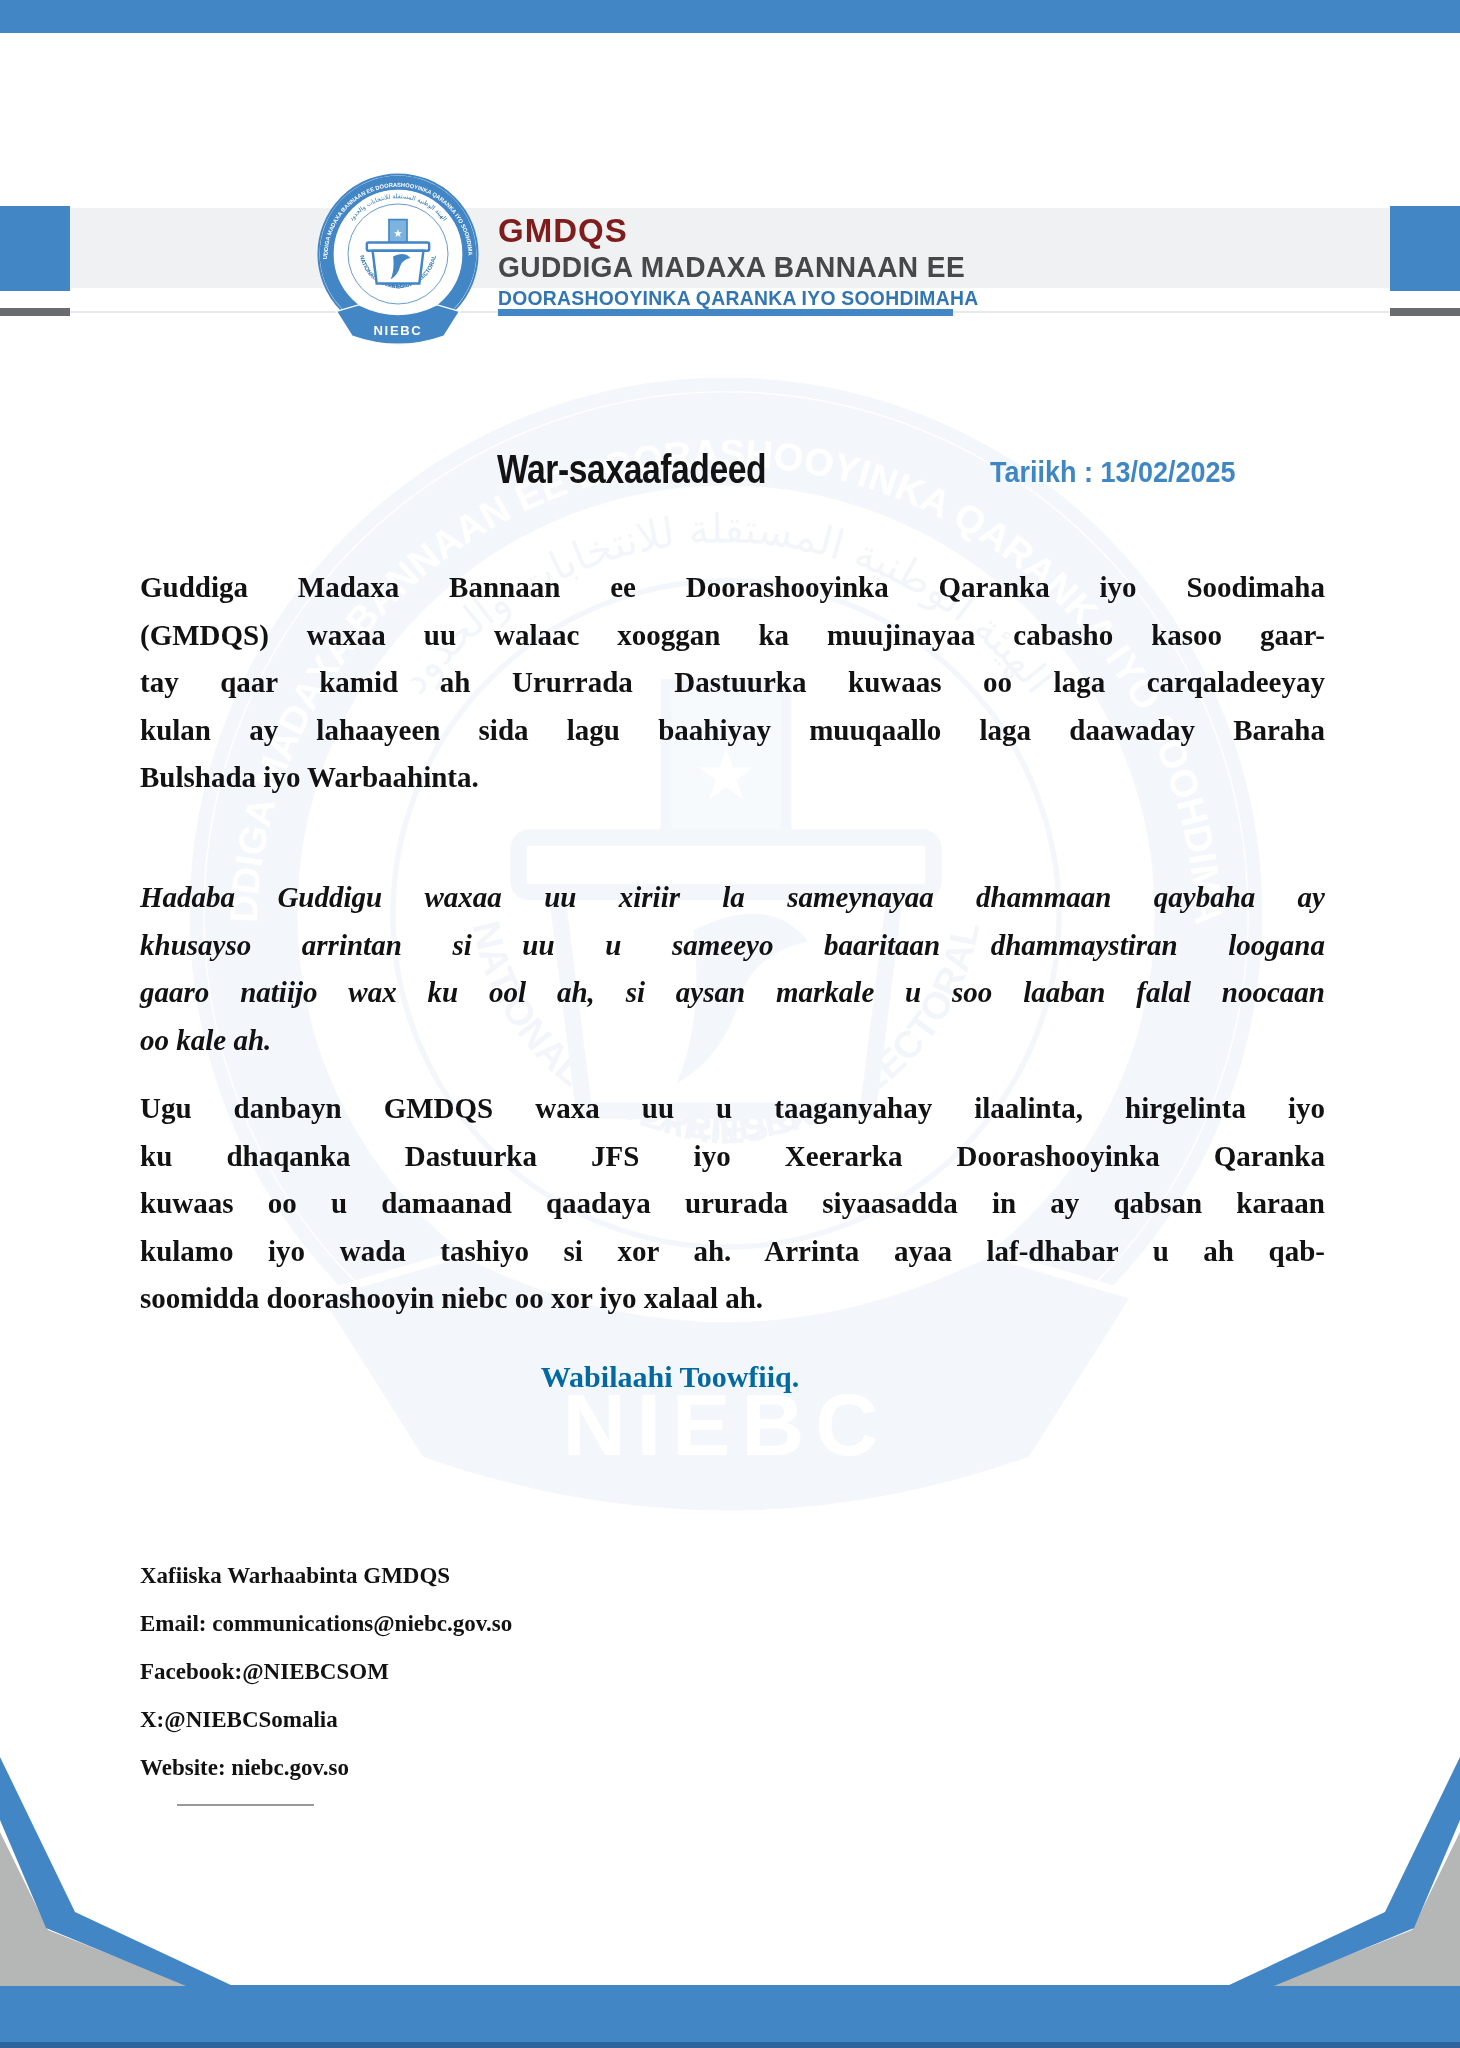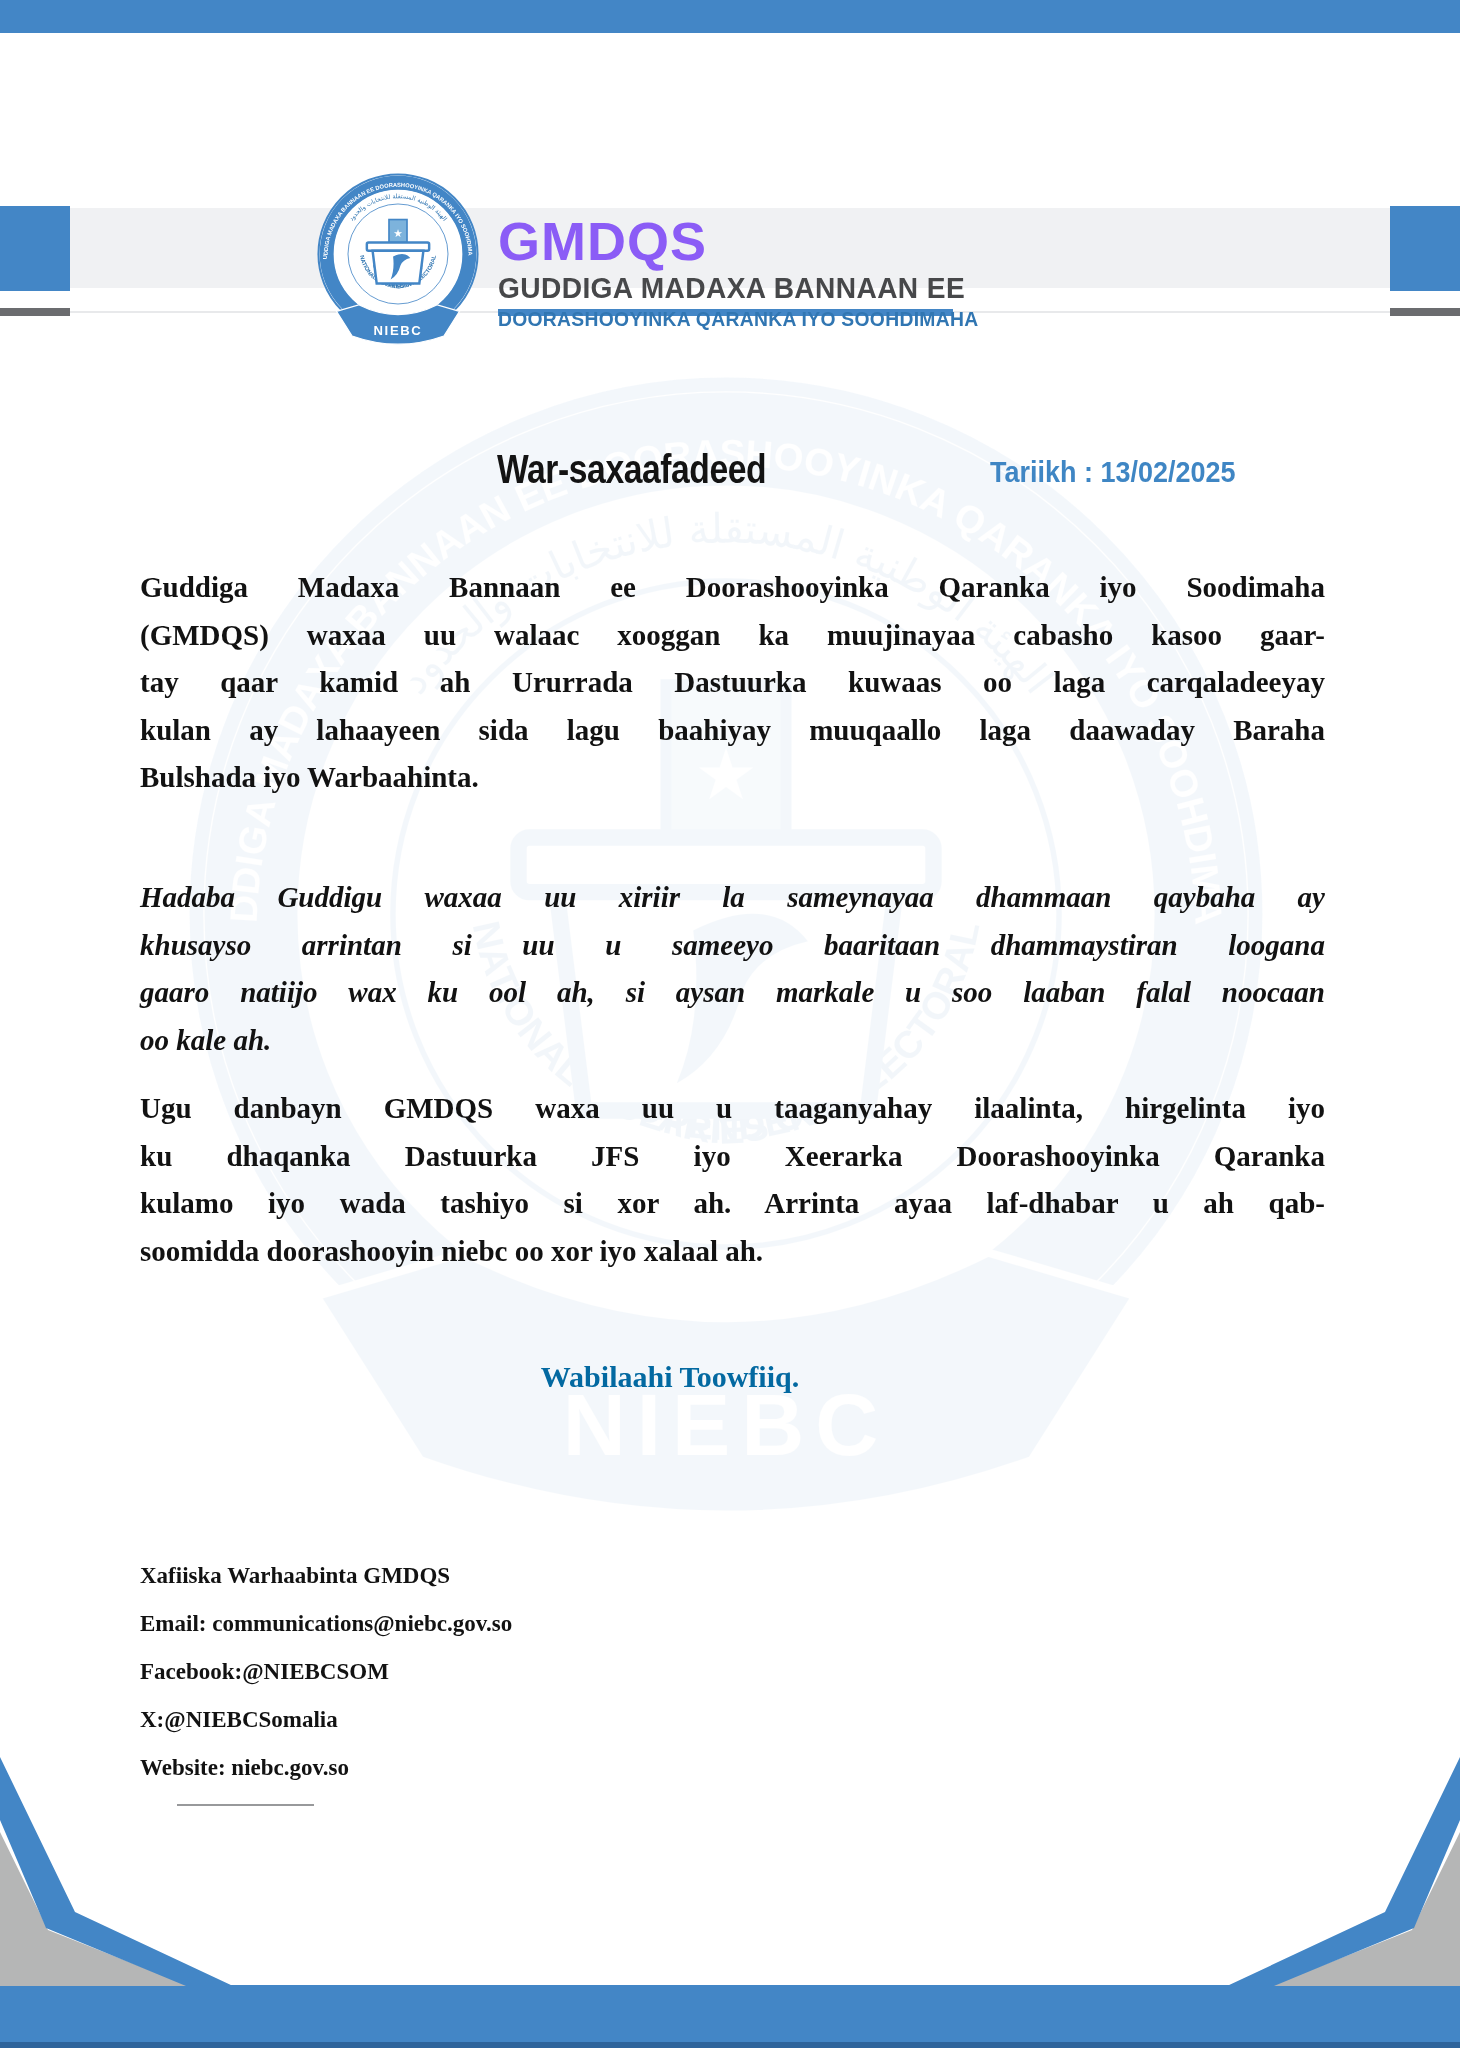--- a/index.html
+++ b/index.html
@@ -10,21 +10,21 @@
   
   .hdr-grayband{position:absolute;left:0;top:208px;width:1460px;height:80px;background:#f0f1f3;}
   .hdr-blue-left{position:absolute;left:0;top:206px;width:70px;height:85px;background:#4386c6;}
   .hdr-blue-right{position:absolute;right:0;top:206px;width:70px;height:85px;background:#4386c6;}
   .hdr-thinline{position:absolute;left:0;top:311px;width:1460px;height:2px;background:#e8e9eb;}
   .hdr-dark-left{position:absolute;left:0;top:308px;width:70px;height:8px;background:#6b6c6f;}
   .hdr-dark-right{position:absolute;right:0;top:308px;width:70px;height:8px;background:#6b6c6f;}
   .hdr-blue-rule{position:absolute;left:498px;top:309px;width:455px;height:7px;background:#4386c6;}
   .logo-box{position:absolute;left:316px;top:172px;width:164px;height:182px;}
   .brand{position:absolute;left:498px;top:214px;line-height:1;}
-  .brand-acronym{font-size:54px;font-weight:bold;color:#8b5cf6;letter-spacing:1px;}
+  .brand-acronym{font-size:33px;font-weight:bold;color:#7f1d1d;letter-spacing:1px;}
   .brand-line1{margin-top:6px;font-size:29px;font-weight:bold;color:#47484a;letter-spacing:.4px;
                transform:scaleX(.97);transform-origin:left;white-space:nowrap;}
   .brand-line2{margin-top:7px;font-size:19.5px;font-weight:bold;color:#3176b2;letter-spacing:.3px;
                transform:scaleX(.99);transform-origin:left;white-space:nowrap;}
   
   .doc-title{position:absolute;left:497px;top:446px;font-size:41px;font-weight:bold;color:#131313;
              transform:scaleX(.82);transform-origin:left;white-space:nowrap;letter-spacing:-.5px;}
   .doc-date{position:absolute;left:990px;top:456px;font-size:29px;font-weight:bold;color:#3f86c4;
             transform:scaleX(.93);transform-origin:left;white-space:nowrap;}
   
@@ -122,20 +122,21 @@
   <div class="para para-2">
     <div class="jline">Hadaba Guddigu waxaa uu xiriir la sameynayaa dhammaan qaybaha ay</div>
     <div class="jline">khusayso arrintan si uu u sameeyo baaritaan dhammaystiran loogana</div>
     <div class="jline">gaaro natiijo wax ku ool ah, si aysan markale u soo laaban falal noocaan</div>
     <div class="jline last">oo kale ah.</div>
   </div>
 
   <div class="para para-3">
     <div class="jline">Ugu danbayn GMDQS waxa uu u taaganyahay ilaalinta, hirgelinta iyo</div>
     <div class="jline">ku dhaqanka Dastuurka JFS iyo Xeerarka Doorashooyinka Qaranka</div>
+    <div class="jline">kuwaas oo u damaanad qaadaya ururada siyaasadda in ay qabsan karaan</div>
     <div class="jline">kulamo iyo wada tashiyo si xor ah. Arrinta ayaa laf-dhabar u ah qab-</div>
     <div class="jline last">soomidda  doorashooyin niebc oo xor iyo xalaal ah.</div>
   </div>
 
   <div class="closing">Wabilaahi Toowfiiq.</div>
 
   <div class="footer">
     <div>Xafiiska Warhaabinta GMDQS</div>
     <div>Email: communications@niebc.gov.so</div>
     <div>Facebook:@NIEBCSOM</div>

